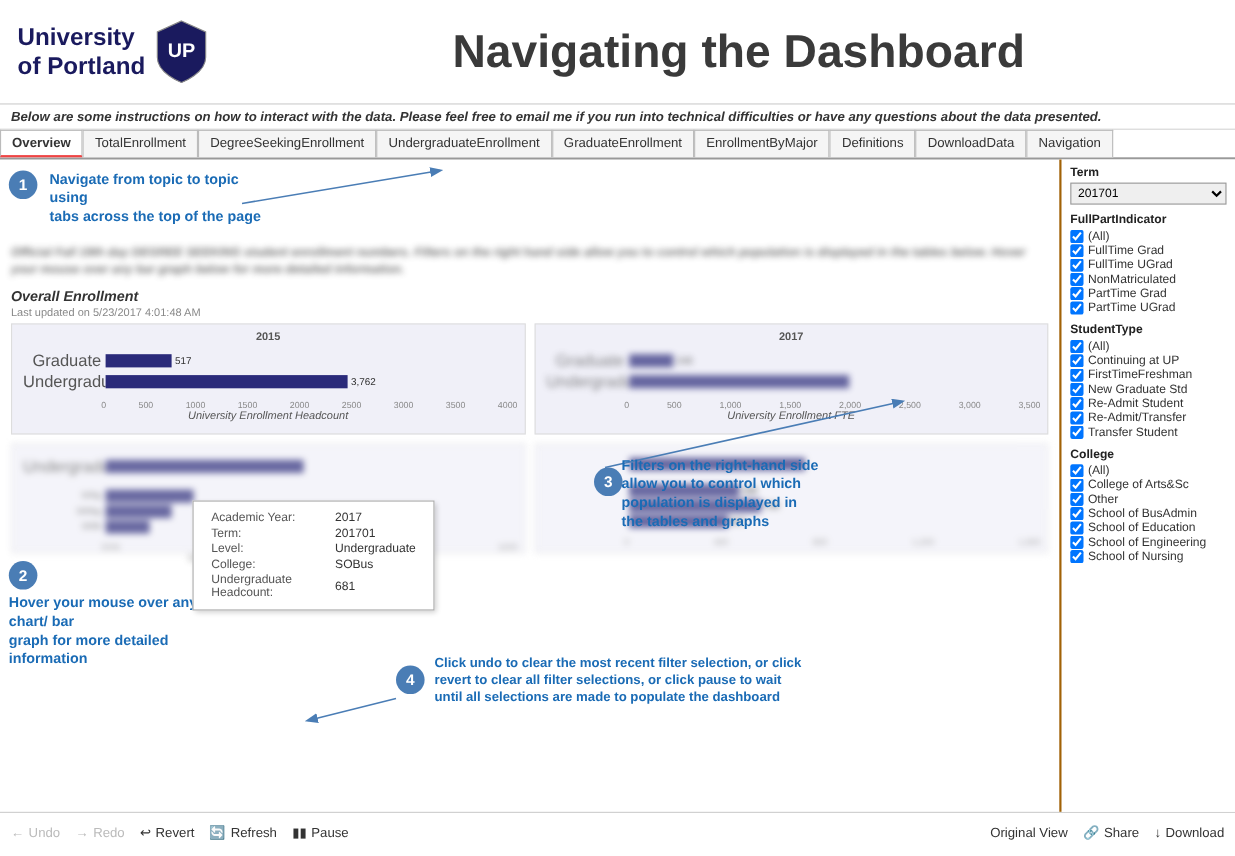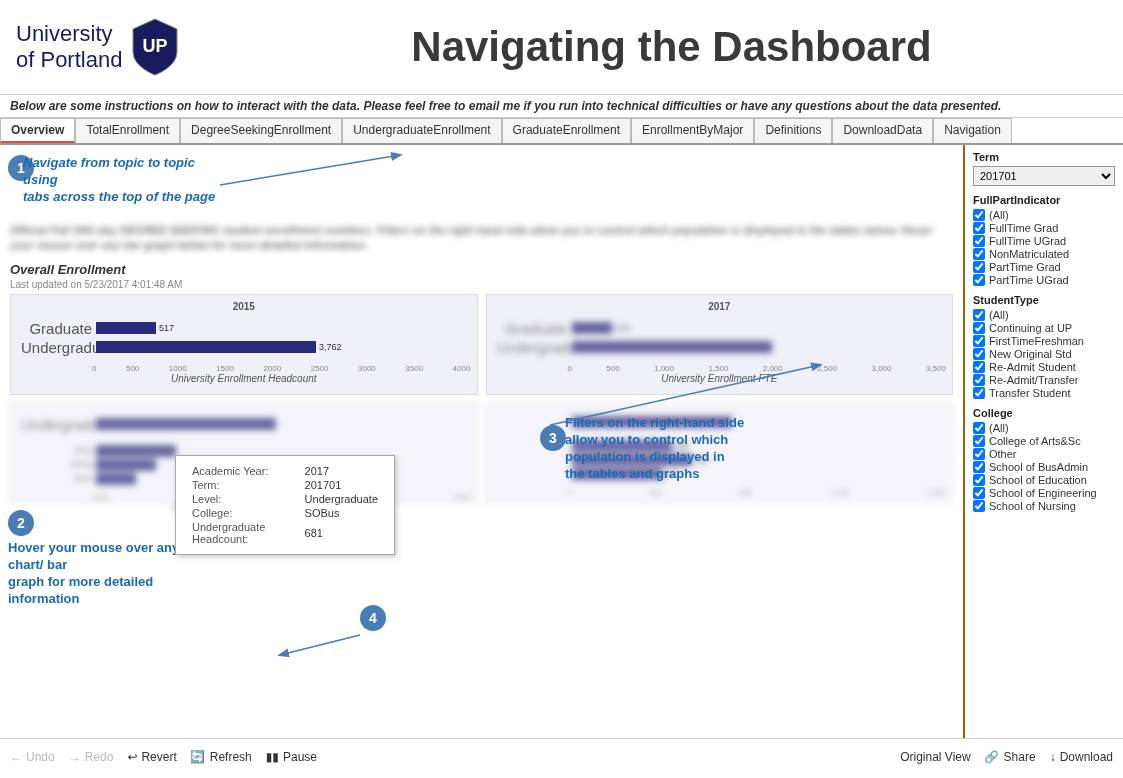--- a/index.html
+++ b/index.html
@@ -1,21 +1,21 @@
 <!DOCTYPE html>
 <html><head>
   <meta charset="utf-8">
   <style>
     * { box-sizing: border-box; margin: 0; padding: 0; }
     body { font-family: Arial, sans-serif; background: #fff; width: 1123px; height: 778px; overflow: hidden; position: relative; }
 
     
     #header { display: flex; align-items: center; padding: 8px 16px; border-bottom: 1px solid #ccc; height: 95px; }
     #logo-area { display: flex; align-items: center; gap: 8px; min-width: 220px; }
-    #logo-text { font-size: 22px; font-weight: normal; color: #1a1a5e; line-height: 1.2; }
+    #logo-text { font-size: 22px; font-weight: bold; color: #1a1a5e; line-height: 1.2; }
     #logo-shield { width: 50px; height: 60px; }
     #page-title { flex: 1; text-align: center; font-size: 42px; font-weight: bold; color: #3a3a3a; }
 
     
     #subtitle { padding: 4px 10px; font-size: 12px; font-style: italic; font-weight: bold; color: #333; border-bottom: 1px solid #ccc; }
 
     
     #tabs { display: flex; border-bottom: 2px solid #999; padding: 0; background: #fff; }
     .tab { padding: 4px 10px; font-size: 12px; border: 1px solid #bbb; border-bottom: none; background: #f5f5f5; cursor: pointer; white-space: nowrap; color: #333; }
     .tab.active { background: #fff; border-bottom: 2px solid #ef4444; font-weight: bold; }
@@ -149,21 +149,21 @@
       <defs>
         <marker id="arrow" markerWidth="8" markerHeight="8" refX="6" refY="3" orient="auto">
           <path d="M0,0 L0,6 L8,3 z" fill="#4a7db5"></path>
         </marker>
       </defs>
     </svg>
 
     <div class="annotation-bubble" style="left:8px; top:10px;">
       <span>1</span>
     </div>
-    <div class="annotation-text" style="left:23px; top:10px; width:210px;font-style:italic;">
+    <div class="annotation-text" style="left:45px; top:10px; width:210px;">
       Navigate from topic to topic using<br>tabs across the top of the page
     </div>
 
     <div class="blurred" style="margin-top:70px; font-size:11px; font-style:italic; font-weight:bold; color:#333; line-height:1.4;">
       Official Fall 19th day <em>DEGREE SEEKING</em> student enrollment numbers. Filters on the right hand side allow you to control which population is displayed in the tables below. Hover your mouse over any bar graph below for more detailed information.
     </div>
 
     <div class="section-header" style="margin-top:8px;">Overall Enrollment</div>
     <div class="last-updated">Last updated on 5/23/2017 4:01:48 AM</div>
 
@@ -323,20 +323,23 @@
     <div class="annotation-bubble" style="left:540px; top:280px;">
       <span>3</span>
     </div>
     <div class="annotation-text" style="left:565px; top:270px; width:230px;">
       Filters on the right-hand side<br>allow you to control which<br>population is displayed in<br>the tables and graphs
     </div>
 
     <div class="annotation-bubble" style="left:360px; top:460px;">
       <span>4</span>
     </div>
+    <div class="annotation-text" style="left:395px; top:450px; width:420px; font-size:12px;">
+      Click undo to clear the most recent filter selection, or click<br>revert to clear all filter selections, or click pause to wait<br>until all selections are made to populate the dashboard
+    </div>
 
   </div>
 
   <div id="right-panel">
 
     <div class="filter-section">
       <div class="filter-title">Term</div>
       <select class="term-select">
         <option>201701</option>
       </select>
@@ -379,21 +382,21 @@
       <div class="filter-item">
         <input type="checkbox" checked="" style=""> 
           <span>Continuing at UP</span>
       </div>
       <div class="filter-item">
         <input type="checkbox" checked="" style=""> 
           <span>FirstTimeFreshman</span>
       </div>
       <div class="filter-item">
         <input type="checkbox" checked="" style=""> 
-          <span>New Original Std</span>
+          <span>New Graduate Std</span>
       </div>
       <div class="filter-item">
         <input type="checkbox" checked="" style=""> 
           <span>Re-Admit Student</span>
       </div>
       <div class="filter-item">
         <input type="checkbox" checked="" style=""> 
           <span>Re-Admit/Transfer</span>
       </div>
       <div class="filter-item">

